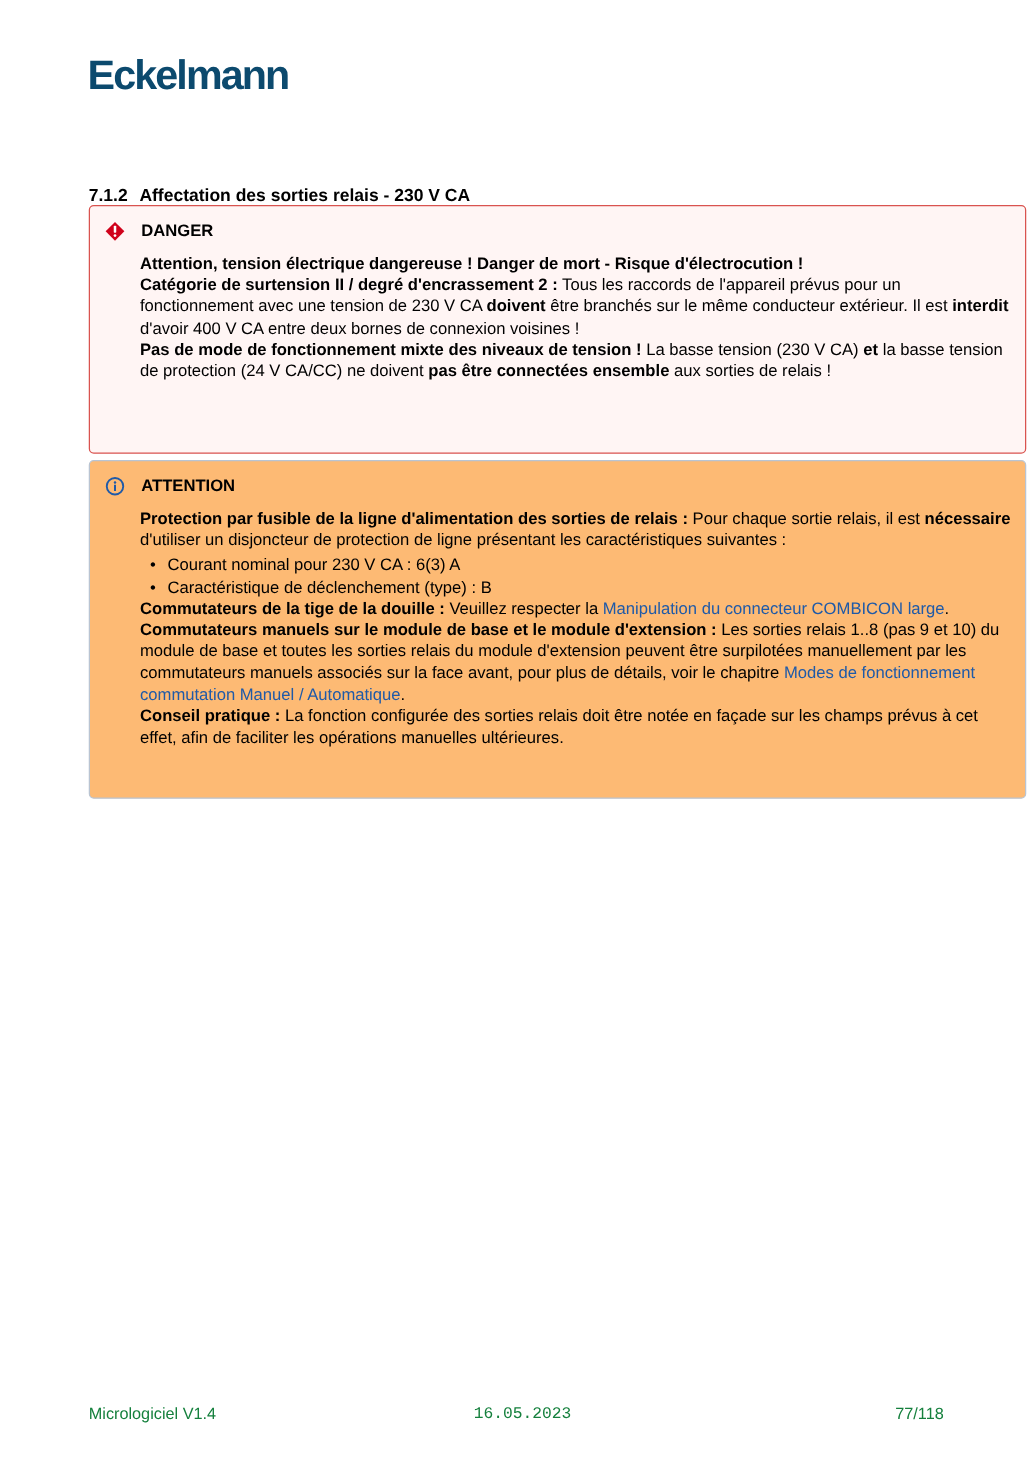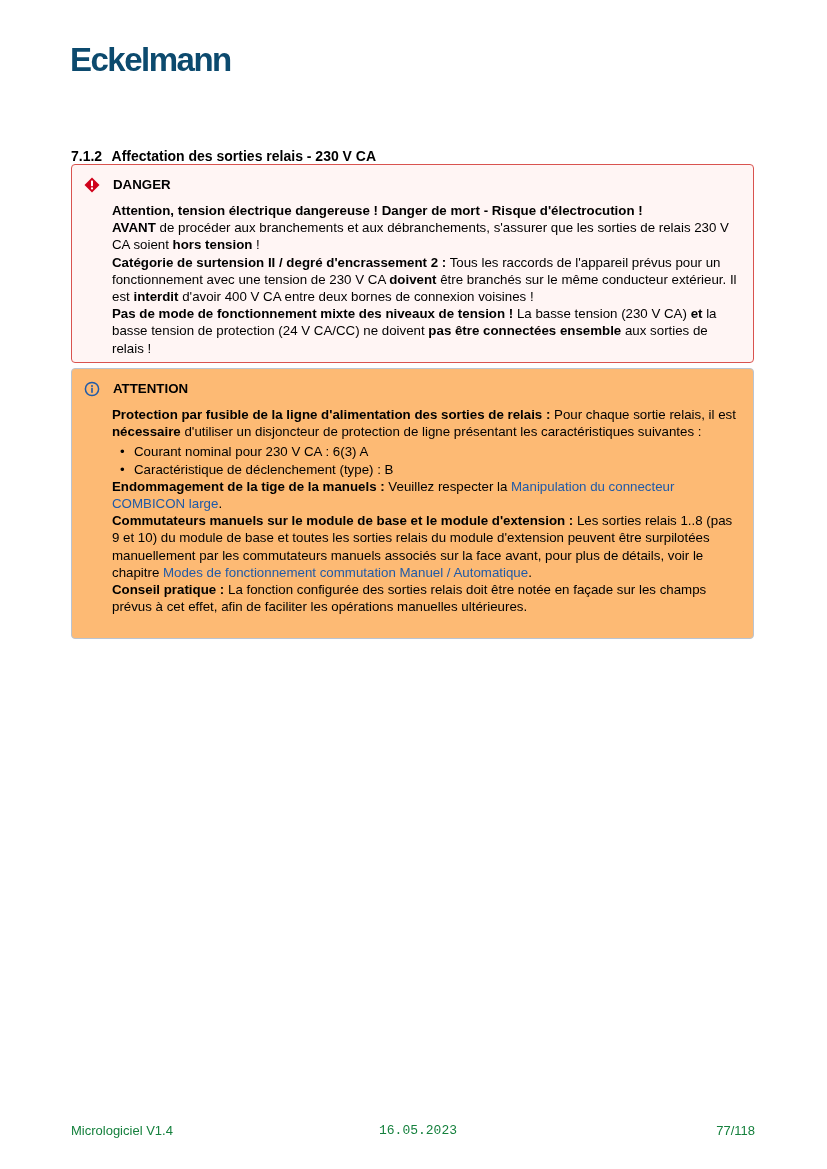--- a/index.html
+++ b/index.html
@@ -12,21 +12,21 @@
     font-family: "Liberation Sans", sans-serif;
     font-weight: bold; font-size: 33px; letter-spacing: -1.5px;
     color: #0c4a6e; line-height: 40px;
   }
   .section-title {
     position: absolute; left: 71px; top: 147px;
     font-weight: bold; font-size: 14px; line-height: 18px;
   }
   .section-title .num { margin-right: 6px; }
   .panel {
-    position: absolute; left: 71px; width: 683px; box-sizing: border-box;
+    position: absolute; left: 71px; width: 750px; box-sizing: border-box;
     border-radius: 4px; font-size: 13.3px; line-height: 17.2px;
   }
   .panel.danger {
     top: 164px; height: 199px;
     background: #fff5f4; border: 1.5px solid #d9534f;
   }
   .panel.attention {
     top: 368px; height: 271px;
     background: #fdba74; border: 1.5px solid #b9c4d2;
   }
@@ -69,21 +69,20 @@
       <svg width="16" height="16" viewBox="0 0 16 16">
         <path d="M8 0.5 L15.5 8 L8 15.5 L0.5 8 Z" fill="#d0021b"></path>
         <rect x="7" y="3.6" width="2" height="5.6" rx="0.6" fill="#fff"></rect>
         <circle cx="8" cy="11.4" r="1.1" fill="#fff"></circle>
       </svg>
     </span>
     <span class="label">DANGER</span>
   </div>
   <div class="panel-body">
     <p><b>Attention, tension électrique dangereuse ! Danger de mort - Risque d'électrocution !</b></p>
-    <p><b>AVANT</b><span> de procéder aux branchements et aux débranchements, s'assurer que les sorties de relais 230 V CA soient </span><b>hors tension</b><span> !</span></p>
     <p><b>Catégorie de surtension II / degré d'encrassement 2 :</b><span> Tous les raccords de l'appareil prévus pour un fonctionnement avec une tension de 230 V CA </span><b>doivent</b><span> être branchés sur le même conducteur extérieur. Il est </span><b>interdit</b><span> d'avoir 400 V CA entre deux bornes de connexion voisines !</span></p>
     <p><b>Pas de mode de fonctionnement mixte des niveaux de tension !</b><span> La basse tension (230 V CA) </span><b>et</b><span> la basse tension de protection (24 V CA/CC) ne doivent </span><b>pas être connectées ensemble</b><span> aux sorties de relais !</span></p>
   </div>
 </div>
 
 <div class="panel attention">
   <div class="panel-head">
     <span class="icon">
       <svg width="16" height="16" viewBox="0 0 16 16">
         <circle cx="8" cy="8" r="6.6" fill="none" stroke="#1f5aa8" stroke-width="1.5"></circle>
@@ -92,21 +91,21 @@
       </svg>
     </span>
     <span class="label">ATTENTION</span>
   </div>
   <div class="panel-body">
     <p><b>Protection par fusible de la ligne d'alimentation des sorties de relais :</b><span> Pour chaque sortie relais, il est </span><b>nécessaire</b><span> d'utiliser un disjoncteur de protection de ligne présentant les caractéristiques suivantes :</span></p>
     <ul class="bullets">
       <li>Courant nominal pour 230 V CA : 6(3) A</li>
       <li>Caractéristique de déclenchement (type) : B</li>
     </ul>
-    <p><b>Endommagement de la tige de la manuels :</b><span> Veuillez respecter la </span><a class="link">Manipulation du connecteur COMBICON large</a><span>.</span></p>
+    <p><b>Commutateurs de la tige de la douille :</b><span> Veuillez respecter la </span><a class="link">Manipulation du connecteur COMBICON large</a><span>.</span></p>
     <p><b>Commutateurs manuels sur le module de base et le module d'extension :</b><span> Les sorties relais 1..8 (pas 9 et 10) du module de base et toutes les sorties relais du module d'extension peuvent être surpilotées manuellement par les commutateurs manuels associés sur la face avant, pour plus de détails, voir le chapitre </span><a class="link">Modes de fonctionnement commutation Manuel / Automatique</a><span>.</span></p>
     <p><b>Conseil pratique :</b><span> La fonction configurée des sorties relais doit être notée en façade sur les champs prévus à cet effet, afin de faciliter les opérations manuelles ultérieures.</span></p>
   </div>
 </div>
 
 <div class="footer left">Micrologiciel V1.4</div>
 <div class="footer center">16.05.2023</div>
 <div class="footer right">77/118</div>
 
 </body></html>

